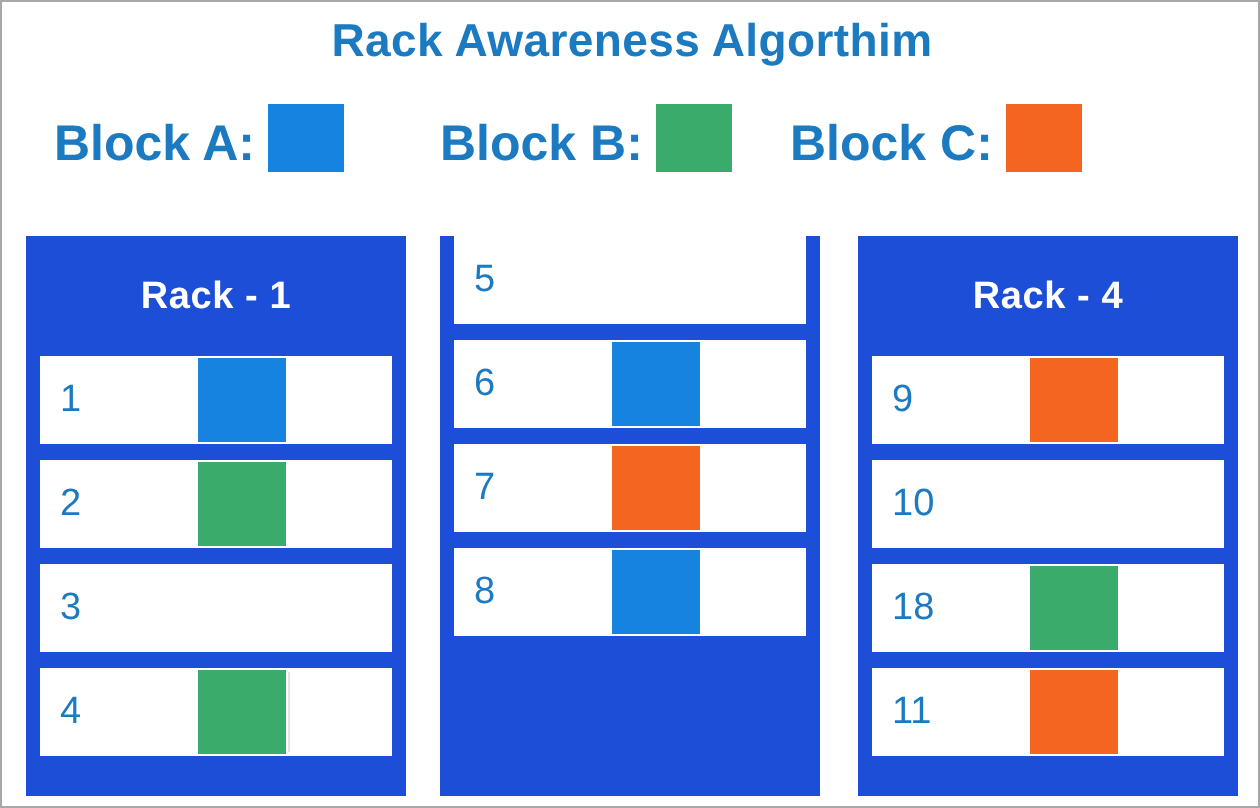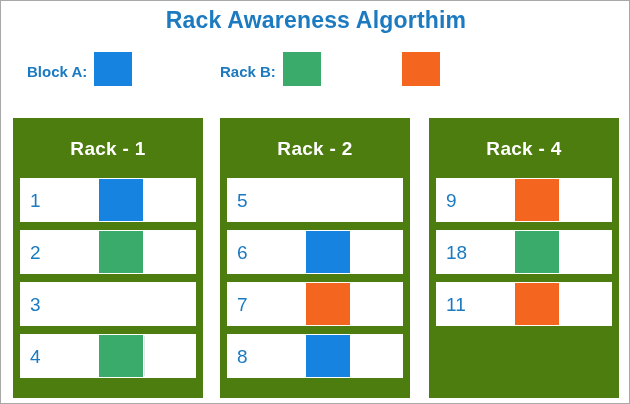--- a/index.html
+++ b/index.html
@@ -42,21 +42,21 @@
     width: 630px;
     height: 48px;
   }
   .legend-item {
     position: absolute;
     height: 42px;
     display: flex;
     align-items: flex-end;
   }
   .legend-label {
-    font-size: 15px;
+    font-size: 25px;
     font-weight: bold;
     color: #1b7ac0;
     line-height: 30px;
     white-space: nowrap;
   }
   .legend-swatch {
     width: 38px;
     height: 34px;
     margin-left: 7px;
     margin-bottom: 1px;
@@ -70,21 +70,21 @@
     left: 0;
     top: 117px;
     width: 630px;
     height: 282px;
   }
   .rack {
     position: absolute;
     top: 0;
     width: 190px;
     height: 280px;
-    background: #4d7c0f;
+    background: #1d4ed8;
     box-sizing: border-box;
     padding: 0 7px;
   }
   #rack-0 { left: 12px; }
   #rack-1 { left: 219px; }
   #rack-2 { left: 428px; }
   .rack-header {
     height: 60px;
     line-height: 62px;
     text-align: center;
@@ -144,25 +144,26 @@
   <div id="title">Rack Awareness Algorthim</div>
 
   <div id="legend">
 
     <div class="legend-item" id="legend-a">
       <span class="legend-label">Block A:</span>
       <span class="legend-swatch blk-blue"></span>
     </div>
 
     <div class="legend-item" id="legend-b">
-      <span class="legend-label">Rack B:</span>
+      <span class="legend-label">Block B:</span>
       <span class="legend-swatch blk-green"></span>
     </div>
 
     <div class="legend-item" id="legend-c">
+      <span class="legend-label">Block C:</span>
       <span class="legend-swatch blk-orange"></span>
     </div>
 
   </div>
 
   <div id="racks">
 
     <div class="rack" id="rack-0">
       <div class="rack-header">Rack - 1</div>
       <div class="slots">
@@ -185,21 +186,20 @@
         <div class="slot">
           <span class="slot-number">4</span>
           <span class="slot-block blk-green"></span>
           <span class="slot-divider"></span>
         </div>
 
       </div>
     </div>
 
     <div class="rack" id="rack-1">
-      <div class="rack-header">Rack - 2</div>
       <div class="slots">
 
         <div class="slot">
           <span class="slot-number">5</span>
 
         </div>
 
         <div class="slot">
           <span class="slot-number">6</span>
           <span class="slot-block blk-blue"></span>
@@ -220,20 +220,24 @@
 
     <div class="rack" id="rack-2">
       <div class="rack-header">Rack - 4</div>
       <div class="slots">
 
         <div class="slot">
           <span class="slot-number">9</span>
           <span class="slot-block blk-orange"></span>
         </div>
 
+        <div class="slot">
+          <span class="slot-number">10</span>
+
+        </div>
 
         <div class="slot">
           <span class="slot-number">18</span>
           <span class="slot-block blk-green"></span>
         </div>
 
         <div class="slot">
           <span class="slot-number">11</span>
           <span class="slot-block blk-orange"></span>
         </div>

